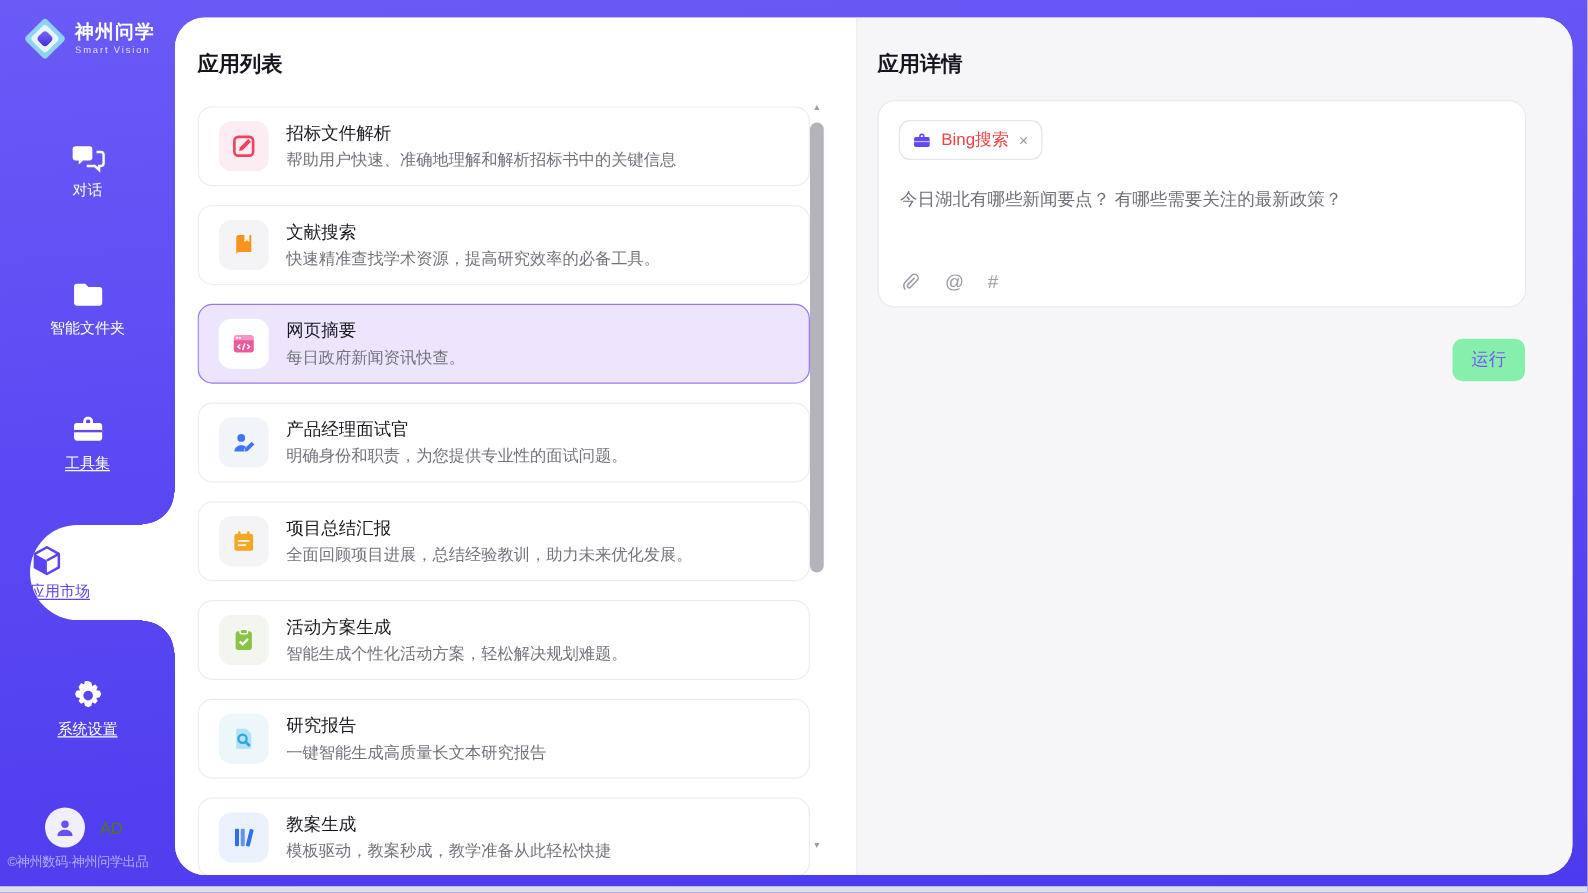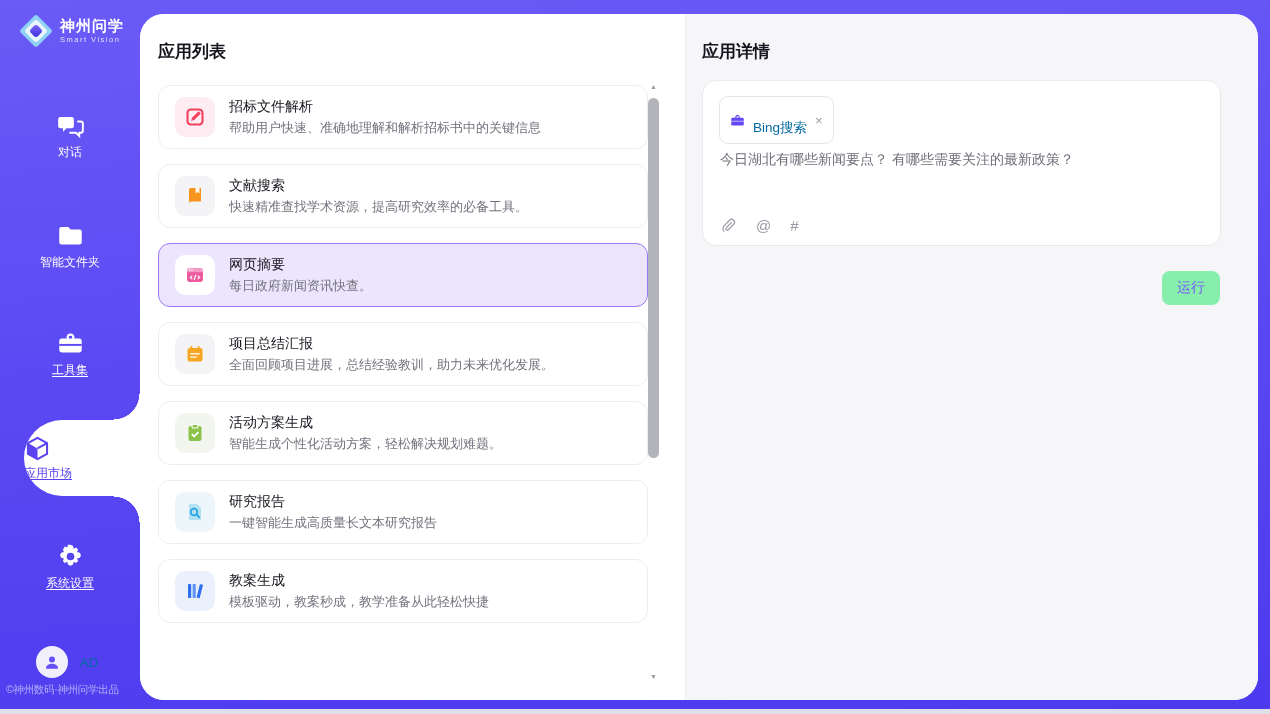--- a/index.html
+++ b/index.html
@@ -29,21 +29,21 @@
   .nav-chat{top:112px;} .nav-folder{top:222px;} .nav-tools{top:330px;} .nav-settings{top:543px;justify-content:flex-end;}
   .nav-icon{width:27px;height:27px;display:block;}
 
   .active-blob{position:absolute;left:24px;top:420px;width:116px;height:76px;background:#fff;border-radius:38px 0 0 38px;display:flex;flex-direction:column;align-items:flex-start;justify-content:center;gap:3px;cursor:pointer;}
   .active-blob::before{content:"";position:absolute;right:0;top:-26px;width:26px;height:26px;background:radial-gradient(circle 26px at 0 0,transparent 25px,#fff 25.5px);}
   .active-blob::after{content:"";position:absolute;right:0;bottom:-26px;width:26px;height:26px;background:radial-gradient(circle 26px at 0 100%,transparent 25px,#fff 25.5px);}
   .active-blob .nlabel{color:#5b43f2;font-size:12px;text-decoration:underline;text-underline-offset:2px;}
 
   .user-row{position:absolute;left:36px;top:646px;display:flex;align-items:center;gap:12px;cursor:pointer;}
   .user-avatar{width:32px;height:32px;border-radius:50%;background:#f2effd;display:flex;align-items:center;justify-content:center;}
-  .user-name{color:#0369a1;font-size:13px;}
+  .user-name{color:#4d7c0f;font-size:13px;}
   .sidebar-footer{position:absolute;left:6px;top:683px;width:134px;color:rgba(255,255,255,.55);font-size:10.5px;letter-spacing:-0.3px;}
 
   
   .content-card{position:absolute;left:140px;top:14px;width:1118px;height:686px;background:#fff;border-radius:24px;overflow:hidden;}
 
   
   .left-panel{position:absolute;left:0;top:0;width:545px;height:686px;background:#fff;}
   .panel-title{font-size:17px;font-weight:700;color:#15151d;}
   .left-panel .panel-title{position:absolute;left:18px;top:26px;}
   .app-list{position:absolute;left:18px;top:71px;width:490px;height:615px;overflow:hidden;}
@@ -63,21 +63,21 @@
   .scrollbar{position:absolute;left:507px;top:66px;width:13px;height:612px;}
   .sb-arrow{width:13px;height:14px;color:#9b9ba6;font-size:7px;text-align:center;line-height:14px;cursor:pointer;}
   .sb-thumb{position:absolute;left:1px;top:18px;width:11px;height:360px;background:#b3b3bc;border-radius:6px;cursor:pointer;}
   .sb-arrow.down{position:absolute;left:0;top:590px;}
 
   
   .right-panel{position:absolute;left:545px;top:0;width:573px;height:686px;background:#f6f6f9;border-left:1px solid #ececf1;}
   .right-panel .panel-title{position:absolute;left:16px;top:26px;}
   .detail-card{position:absolute;left:16px;top:66px;width:519px;height:166px;background:#fff;border:1px solid #e9e9ee;border-radius:14px;padding:15px 16px;}
   .tool-tag{display:inline-flex;align-items:center;gap:8px;border:1px solid #e4e4ea;border-radius:9px;padding:6px 10px;background:#fff;cursor:pointer;}
-  .tool-tag .tlabel{font-size:13.5px;color:#0369a1;margin-top:16px;}
+  .tool-tag .tlabel{font-size:13.5px;color:#ef4444;}
   .tag-close{color:#9a9aa6;font-size:13px;cursor:pointer;line-height:1;}
   .query-text{position:absolute;left:17px;top:70px;font-size:14px;color:#6f6f7a;}
   .input-tools{position:absolute;left:17px;top:136px;display:flex;align-items:center;gap:19px;color:#9a9aa6;}
   .input-tools .txt-ic{font-size:15px;cursor:pointer;}
   .run-btn{position:absolute;right:38px;top:257px;background:#86efac;color:#7957f7;font-size:14px;border:none;border-radius:8px;padding:8px 15px;cursor:pointer;font-family:inherit;}
 </style>
 </head>
 <body>
 
 <div class="sidebar">
@@ -189,20 +189,33 @@
               <circle cx="7" cy="5.1" r="0.8" fill="#fff"></circle>
               <path d="M7.2 10.6l-1.8 1.8 1.8 1.8M12.8 10.6l1.8 1.8-1.8 1.8M10.9 9.8l-1.8 5.2" stroke="#fff" stroke-width="1.2" fill="none"></path>
             </svg>
           </span>
         <span class="app-texts">
             <span class="app-name">网页摘要</span>
             <span class="app-desc">每日政府新闻资讯快查。</span>
           </span>
       </div>
 
+      <div class="app-card">
+        <span class="app-icon ic4">
+            <svg viewBox="0 0 20 20" fill="currentColor">
+              <circle cx="8" cy="6.3" r="3.1"></circle>
+              <path d="M2.5 17.2c0-3.3 2.7-5.1 5.5-5.1 1.6 0 3 .4 4 1.3l-1.6 1.6-.4 2.2z"></path>
+              <path d="M16.3 9.3l2.2 2.2-5.3 5.3-2.7.5.5-2.7z"></path>
+            </svg>
+          </span>
+        <span class="app-texts">
+            <span class="app-name">产品经理面试官</span>
+            <span class="app-desc">明确身份和职责，为您提供专业性的面试问题。</span>
+          </span>
+      </div>
 
       <div class="app-card">
         <span class="app-icon ic5">
             <svg viewBox="0 0 20 20" fill="currentColor">
               <rect x="2.5" y="4" width="15" height="13.5" rx="2"></rect>
               <rect x="5.4" y="2" width="2" height="4" rx="1"></rect>
               <rect x="12.6" y="2" width="2" height="4" rx="1"></rect>
               <rect x="5.2" y="9" width="9.6" height="1.5" fill="#fff" opacity="0.85"></rect>
               <rect x="5.2" y="12.4" width="6.5" height="1.5" fill="#fff" opacity="0.85"></rect>
             </svg>

